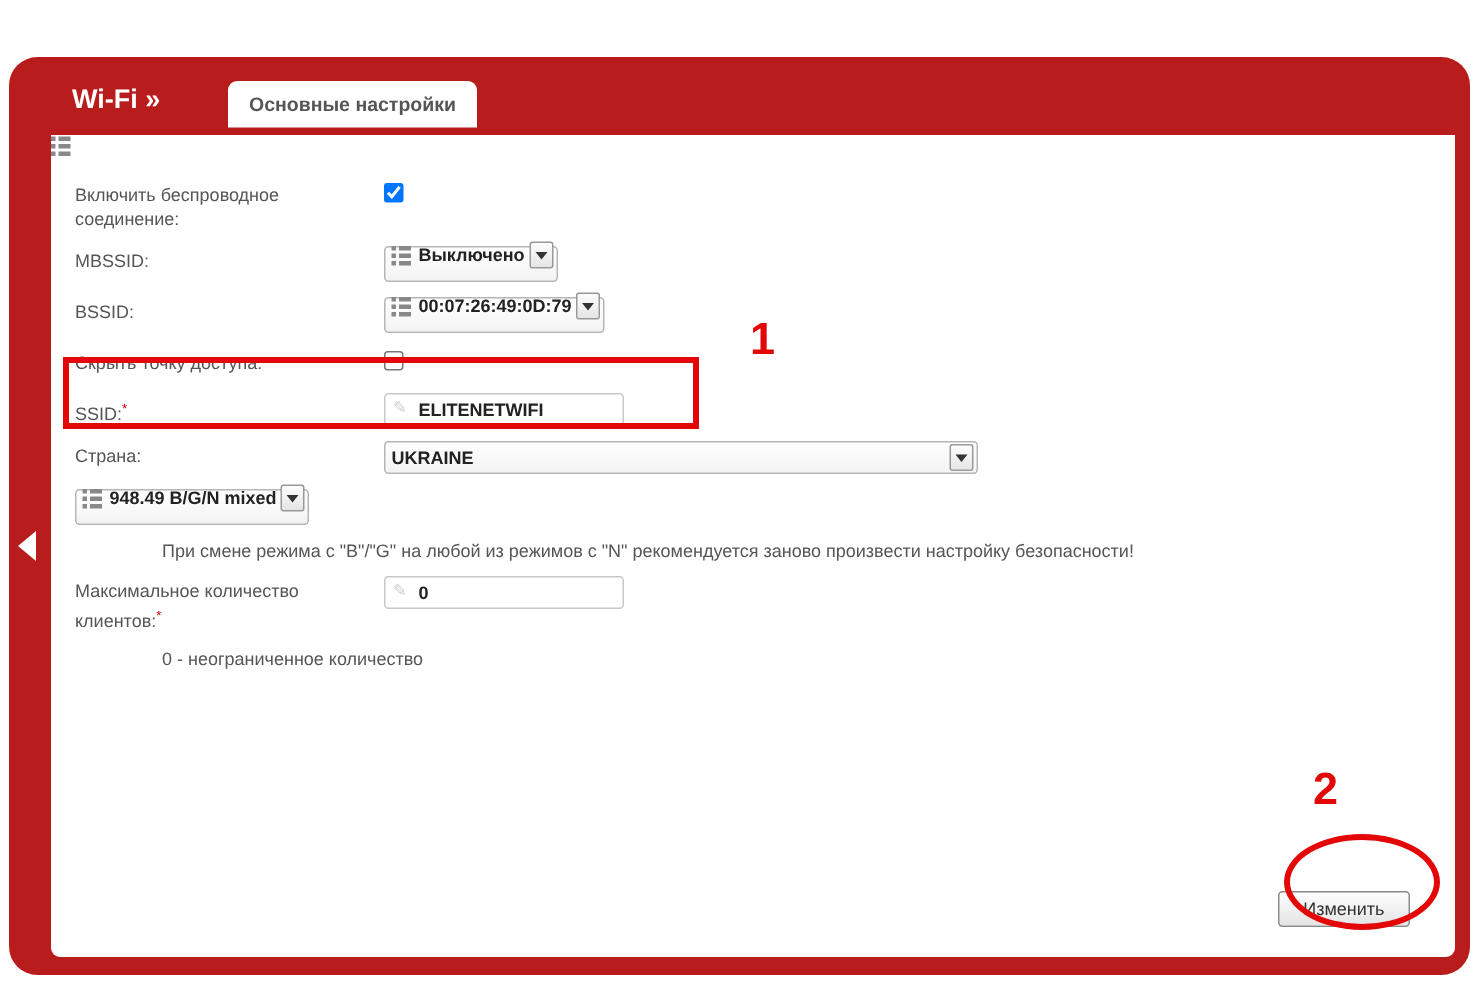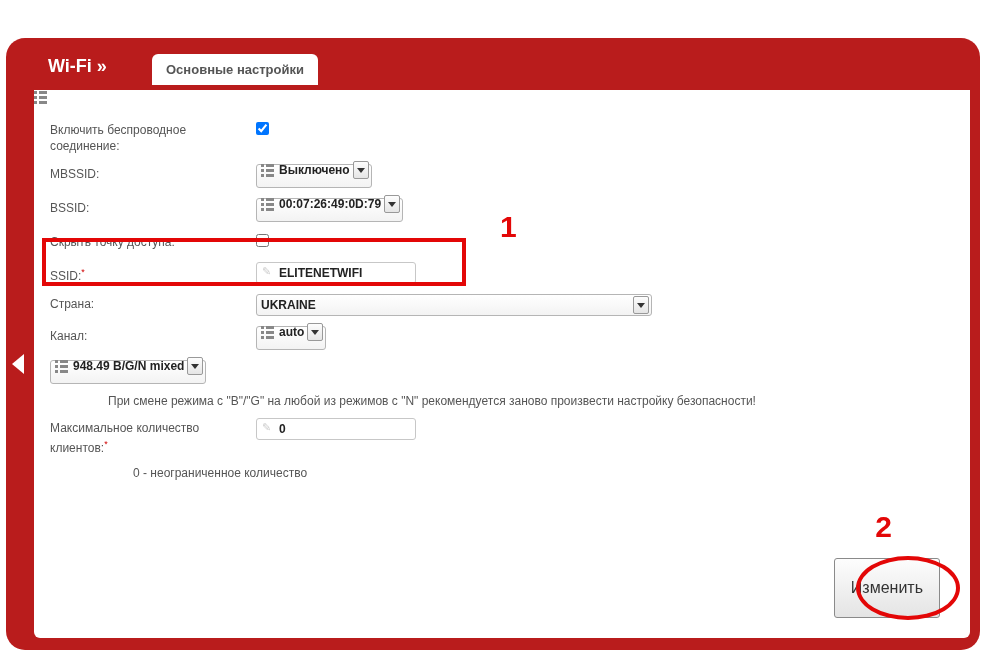--- a/index.html
+++ b/index.html
@@ -172,32 +172,32 @@
   }
   .wide-select .left-part { display: inline-flex; }
   input[type=checkbox] { margin: 2px 0 0 0; }
   .hint-row {
     color: #555;
     margin: 2px 0 10px 58px;
     font-size: 12px;
   }
   .hint-row2 {
     color: #555;
-    margin: 6px 0 0 83px;
+    margin: 6px 0 0 58px;
     font-size: 12px;
   }
   .submit-btn {
     position: absolute;
     right: 30px;
     bottom: 20px;
-    padding: 20px 16px;
+    padding: 4px 16px;
     border: 1px solid #8a8a8a;
     border-radius: 3px;
     background: linear-gradient(#fdfdfd,#e4e4e4);
-    font-size: 16px;
+    font-size: 12px;
     color: #333;
     cursor: pointer;
   }
   
   .annot-box {
     position: absolute;
     border: 4px solid #e30707;
     pointer-events: none;
   }
   .annot-1-box { left: 42px; top: 238px; width: 424px; height: 48px; }
@@ -288,30 +288,20 @@
         <div class="wide-select">
           <span class="left-part">
             <span class="list-icon"></span>
             <span>UKRAINE</span>
           </span>
           <span class="dd-arrow"></span>
         </div>
       </div>
     </div>
 
-    <div class="form-row">
-      <div class="label">Канал:</div>
-      <div class="control">
-        <div class="select-like">
-          <span class="list-icon"></span>
-          <span>auto</span>
-          <span class="dd-arrow"></span>
-        </div>
-      </div>
-    </div>
 
     <div class="form-row">
       <div class="control">
         <div class="select-like">
           <span class="list-icon"></span>
           <span>948.49 B/G/N mixed</span>
           <span class="dd-arrow"></span>
         </div>
       </div>
     </div>

